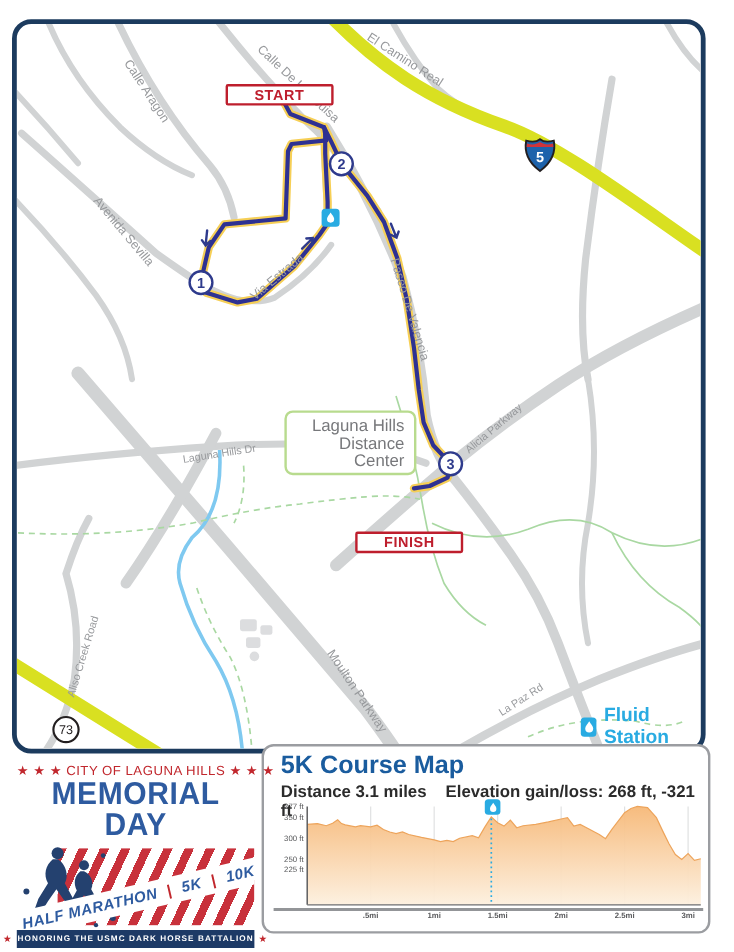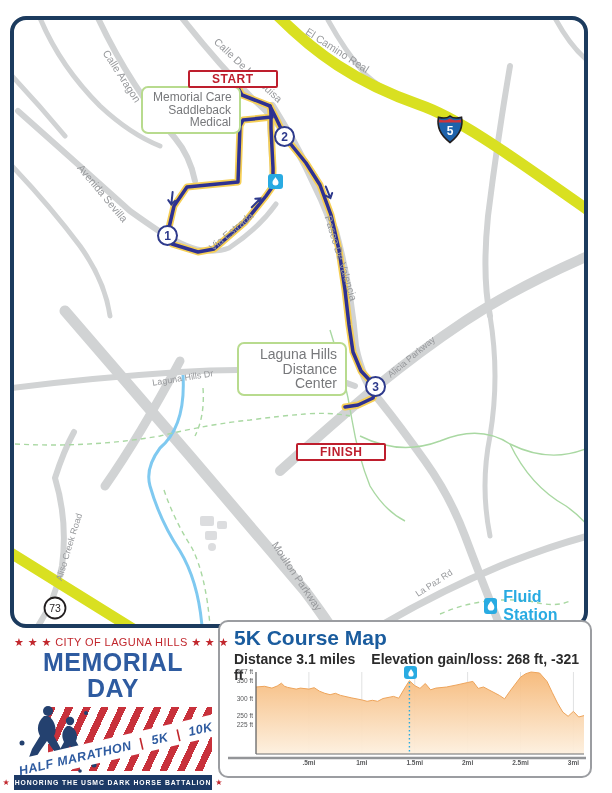--- a/index.html
+++ b/index.html
@@ -149,25 +149,20 @@
     <div class="street" style="left:78px;top:50px;transform:rotate(57deg);">Calle Aragon</div>
     <div class="street" style="left:53px;top:167px;transform:rotate(50deg);">Avenida Sevilla</div>
     <div class="street" style="left:190px;top:205px;transform:rotate(-40deg);">Via Estrada</div>
     <div class="street" style="left:283px;top:232px;transform:rotate(73deg);">Paseo De Valencia</div>
     <div class="street sm" style="left:138px;top:353px;transform:rotate(-9deg);">Laguna Hills Dr</div>
     <div class="street sm" style="left:368px;top:332px;transform:rotate(-40deg);">Alicia Parkway</div>
     <div class="street" style="left:243px;top:550px;transform:rotate(56deg);">Moulton Parkway</div>
     <div class="street sm" style="left:399px;top:558px;transform:rotate(-33deg);">La Paz Rd</div>
     <div class="street sm" style="left:20px;top:522px;transform:rotate(-73deg);">Aliso Creek Road</div>
 
-    <div class="poi" style="left:127px;top:66px;width:78px;font-size:12px;">
-      <div>Memorial Care</div>
-      <div>Saddleback</div>
-      <div>Medical</div>
-    </div>
     <div class="poi" style="left:223px;top:322px;width:88px;font-size:14px;">
       <div>Laguna Hills</div>
       <div>Distance</div>
       <div>Center</div>
     </div>
 
     <div class="racebox" style="left:174px;top:50px;">START</div>
     <div class="racebox" style="left:282px;top:378px;margin-top:45px;">FINISH</div>
 
     <div class="rmarker" style="left:143px;top:205px;">1</div>

